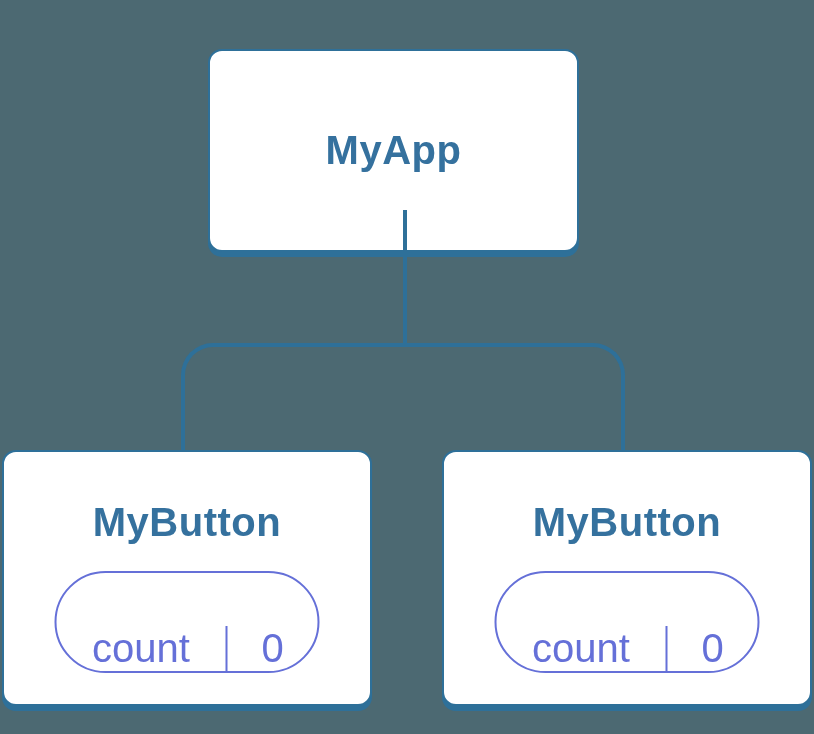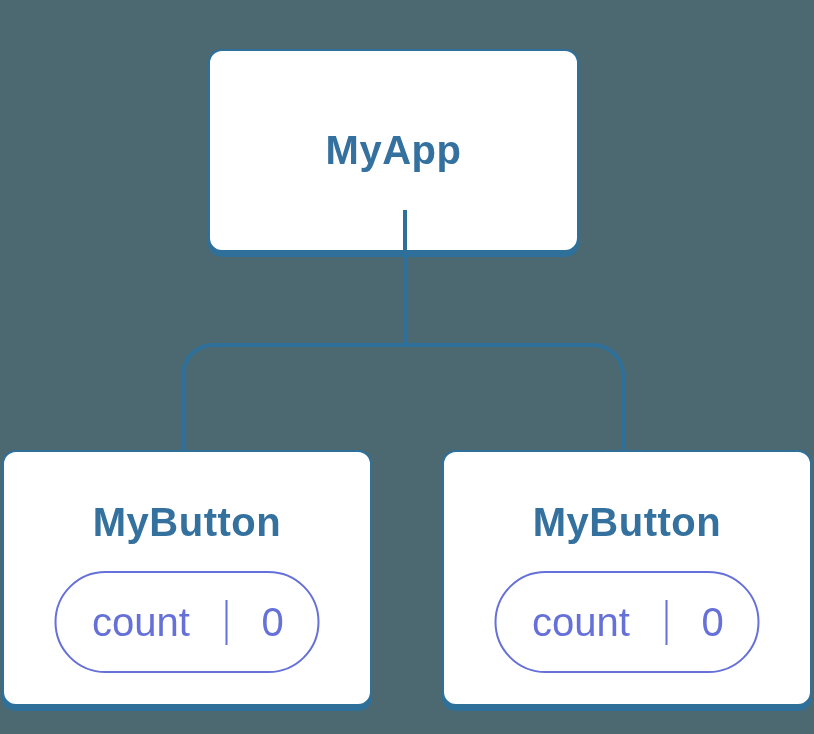--- a/index.html
+++ b/index.html
@@ -83,21 +83,21 @@
     position: absolute;
     top: 119px;
     left: 50%;
     transform: translateX(-50%);
     width: 265px;
     height: 102px;
     box-sizing: border-box;
     border: 2px solid #6570D8;
     border-radius: 51px;
     display: flex;
-    align-items: center;
+    align-items: flex-end;
     color: #6570D8;
     font-size: 40px;
     background: #FFFFFF;
   }
   .state-key {
     flex: 1;
     display: flex;
     align-items: center;
     justify-content: center;
   }

